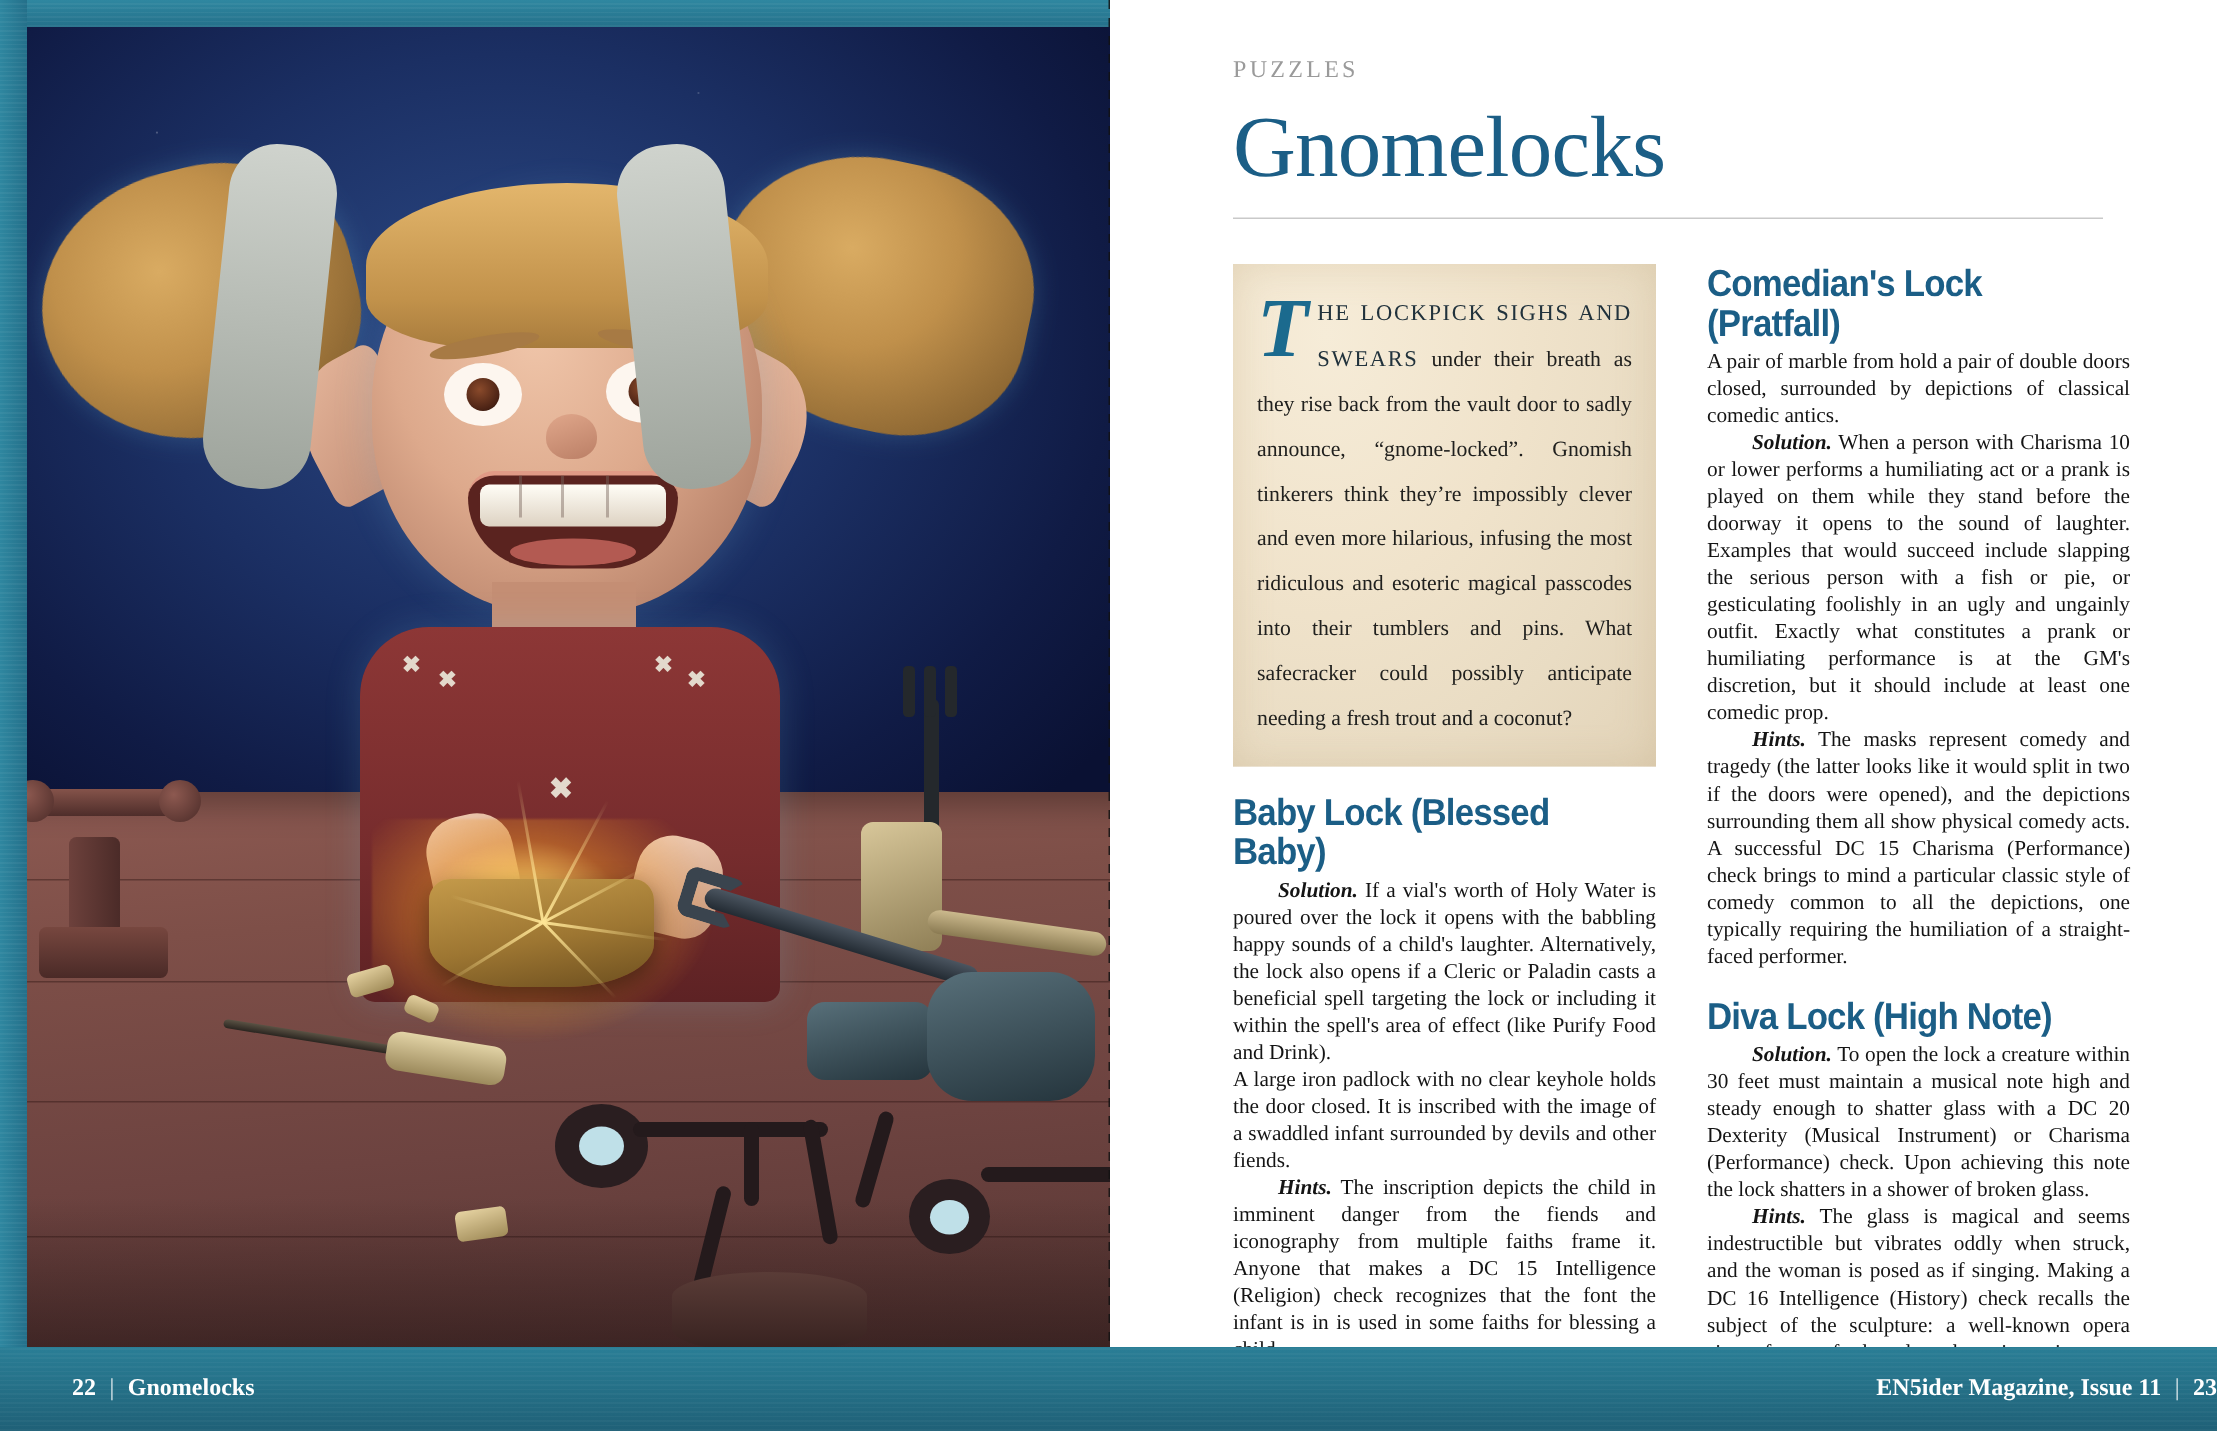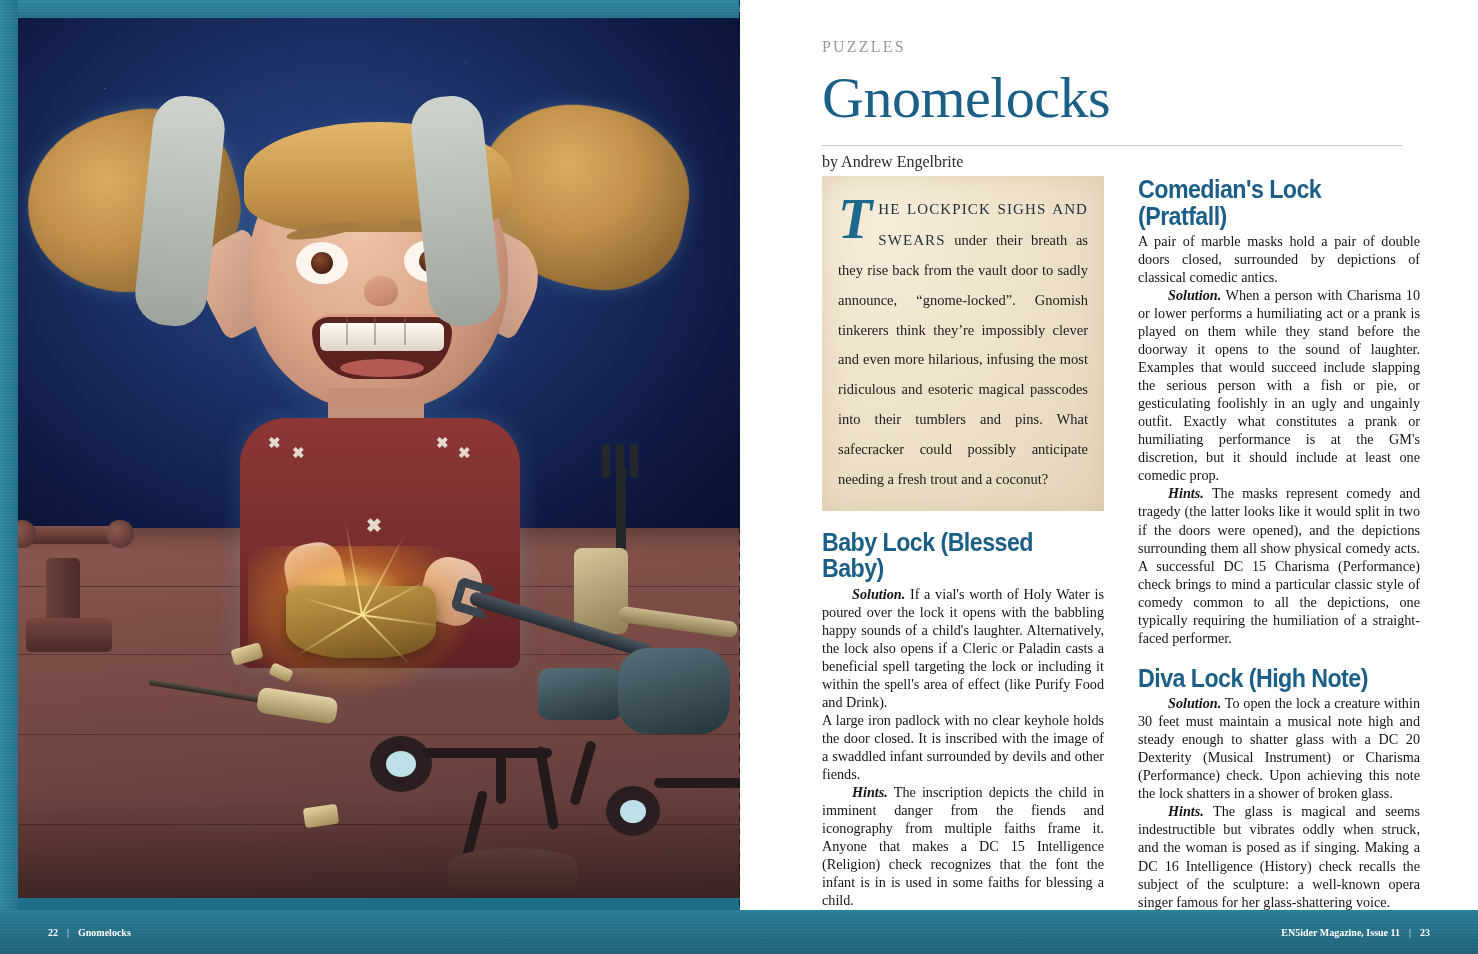--- a/index.html
+++ b/index.html
@@ -210,28 +210,28 @@
     margin:18px 0 3px 0;letter-spacing:-.6px;transform:scaleX(.93);transform-origin:left center;
   }
   .col.right h2.lockhead:first-child{margin-top:0;}
   .body{font-size:14.2px;line-height:1.27;color:#141414;text-align:justify;margin:0;}
   .body + .body{margin-top:0;}
   .ind{text-indent:30px;}
   .lead{font-weight:bold;font-style:italic;}
 
   
   .footer{
-    position:absolute;bottom:0;height:44px;
+    position:absolute;bottom:0;height:56px;
     background:linear-gradient(180deg,#2a7e96 0%,#246e85 55%,#1f6077 100%);
-    display:flex;align-items:center;color:#ffffff;font-size:10px;font-weight:bold;
+    display:flex;align-items:center;color:#ffffff;font-size:16px;font-weight:bold;
   }
   .footer .tex{position:absolute;inset:0;opacity:.16;
     background-image:repeating-linear-gradient(0deg, rgba(255,255,255,.20) 0 1px, transparent 1px 3px);}
   .footer-left{left:0;width:740px;padding-left:48px;box-sizing:border-box;}
-  .footer-right{left:740px;width:738px;justify-content:flex-end;padding-right:48px;box-sizing:border-box;}
+  .footer-right{left:740px;width:738px;justify-content:flex-end;box-sizing:border-box;}
   .sep{margin:0 9px;opacity:.85;font-weight:normal;}
 
   
   .frame-top{position:absolute;left:0;top:0;width:740px;height:18px;
              background:linear-gradient(180deg,#2f87a0,#24708a);}
   .frame-left{position:absolute;left:0;top:0;width:18px;height:954px;
               background:linear-gradient(90deg,#2f87a0,#24708a);}
   .frame-tex{position:absolute;inset:0;opacity:.18;
     background-image:repeating-linear-gradient(0deg, rgba(255,255,255,.25) 0 1px, transparent 1px 3px);}
 </style>
@@ -351,41 +351,40 @@
   </div>
 
   <div class="fold"></div>
 
   <div class="page-right">
 
     <div class="rp-inner">
       <div class="kicker">PUZZLES</div>
       <div class="title">Gnomelocks</div>
       <div class="byline-rule"></div>
-      <div class="byline">by Andrew Engelbrite</div>
     </div>
 
     <div class="cols">
 
       <div class="col left">
 
         <div class="intro">
           <p><span class="dropcap">T</span><span class="smallcaps">HE LOCKPICK SIGHS AND SWEARS</span><span> under their breath as they rise back from the vault door to sadly announce, “gnome-locked”. Gnomish tinkerers think they’re impossibly clever and even more hilarious, infusing the most ridiculous and esoteric magical passcodes into their tumblers and pins. What safecracker could possibly anticipate needing a fresh trout and a coconut?</span></p>
         </div>
 
         <h2 class="lockhead">Baby Lock (Blessed Baby)</h2>
         <p class="body ind"><span class="lead">Solution.</span><span> If a vial's worth of Holy Water is poured over the lock it opens with the babbling happy sounds of a child's laughter. Alternatively, the lock also opens if a Cleric or Paladin casts a beneficial spell targeting the lock or including it within the spell's area of effect (like Purify Food and Drink).</span></p>
         <p class="body">A large iron padlock with no clear keyhole holds the door closed. It is inscribed with the image of a swaddled infant surrounded by devils and other fiends.</p>
         <p class="body ind"><span class="lead">Hints.</span><span> The inscription depicts the child in imminent danger from the fiends and iconography from multiple faiths frame it. Anyone that makes a DC 15 Intelligence (Religion) check recognizes that the font the infant is in is used in some faiths for blessing a child.</span></p>
       </div>
 
       <div class="col right">
 
         <h2 class="lockhead">Comedian's Lock (Pratfall)</h2>
-        <p class="body">A pair of marble masks hold a pair of double doors closed, surrounded by depictions of classical comedic antics.</p>
+        <p class="body">A pair of marble from hold a pair of double doors closed, surrounded by depictions of classical comedic antics.</p>
         <p class="body ind"><span class="lead">Solution.</span><span> When a person with Charisma 10 or lower performs a humiliating act or a prank is played on them while they stand before the doorway it opens to the sound of laughter. Examples that would succeed include slapping the serious person with a fish or pie, or gesticulating foolishly in an ugly and ungainly outfit. Exactly what constitutes a prank or humiliating performance is at the GM's discretion, but it should include at least one comedic prop.</span></p>
         <p class="body ind"><span class="lead">Hints.</span><span> The masks represent comedy and tragedy (the latter looks like it would split in two if the doors were opened), and the depictions surrounding them all show physical comedy acts. A successful DC 15 Charisma (Performance) check brings to mind a particular classic style of comedy common to all the depictions, one typically requiring the humiliation of a straight-faced performer.</span></p>
 
         <h2 class="lockhead">Diva Lock (High Note)</h2>
         <p class="body ind"><span class="lead">Solution.</span><span> To open the lock a creature within 30 feet must maintain a musical note high and steady enough to shatter glass with a DC 20 Dexterity (Musical Instrument) or Charisma (Performance) check. Upon achieving this note the lock shatters in a shower of broken glass.</span></p>
         <p class="body ind"><span class="lead">Hints.</span><span> The glass is magical and seems indestructible but vibrates oddly when struck, and the woman is posed as if singing. Making a DC 16 Intelligence (History) check recalls the subject of the sculpture: a well-known opera singer famous for her glass-shattering voice.</span></p>
       </div>
     </div>
   </div>
 

